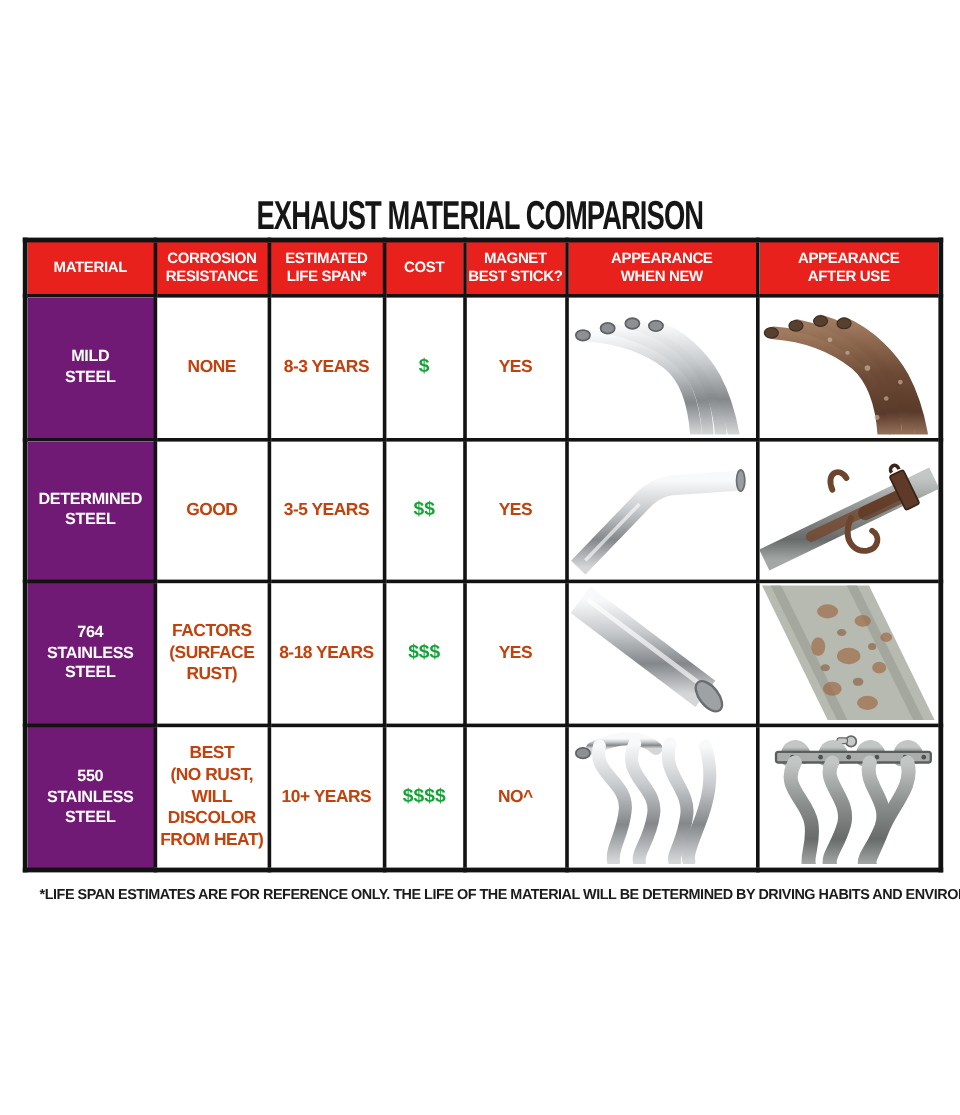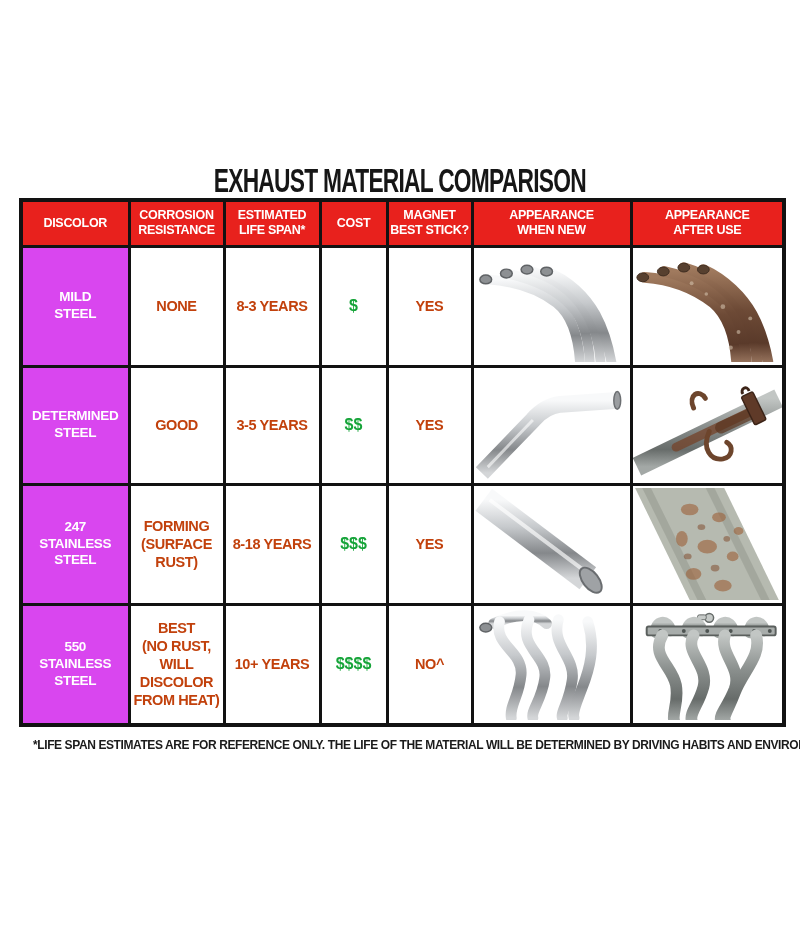--- a/index.html
+++ b/index.html
@@ -20,21 +20,21 @@
   }
   .cmp th, .cmp td {
     border:3px solid #121212; text-align:center; vertical-align:middle;
     padding:0; overflow:hidden;
   }
   .cmp th {
     background:#e8211d; color:#ffffff; font-size:12.5px; font-weight:bold;
     height:46px; line-height:1.2; letter-spacing:-0.3px; white-space:pre-line;
   }
   td.mat {
-    background:#d946ef; color:#ffffff; font-weight:bold; font-size:13.5px;
+    background:#701a75; color:#ffffff; font-weight:bold; font-size:13.5px;
     line-height:1.25; letter-spacing:-0.3px; white-space:pre-line;
   }
   td.val {
     background:#ffffff; color:#c2410c; font-weight:bold; font-size:14.5px;
     line-height:1.25; letter-spacing:-0.4px; white-space:pre-line;
   }
   td.cost { color:#16a439; font-size:16px; letter-spacing:0; }
   td.photo { background:#ffffff; padding:0; }
   td.photo svg { display:block; width:100%; height:100%; }
 
@@ -81,21 +81,21 @@
       <col style="width:108px">
         <col style="width:95px">
         <col style="width:96px">
       <col style="width:67px">
         <col style="width:85px">
         <col style="width:159px">
         <col style="width:153px">
     </colgroup>
     <tbody>
         <tr>
-      <th>DISCOLOR</th>
+      <th>MATERIAL</th>
       <th>CORROSION
 RESISTANCE</th>
       <th>ESTIMATED
 LIFE SPAN*</th>
       <th>COST</th>
       <th>MAGNET
 BEST STICK?</th>
       <th>APPEARANCE
 WHEN NEW</th>
       <th>APPEARANCE
@@ -174,24 +174,24 @@
             <rect x="117" y="24" width="13" height="32" rx="2" fill="#5f3a28" stroke="#3c2418" stroke-width="1.5"></rect>
             <path d="M120,22 C119,16 128,15 127,22" stroke="#3c2418" stroke-width="3" fill="none"></path>
           </g>
           <path d="M78,64 C70,82 80,94 92,92 C102,90 103,79 96,75" stroke="#6d452c" stroke-width="5" fill="none" stroke-linecap="round"></path>
           <path d="M62,40 C56,26 68,20 74,30" stroke="#6d452c" stroke-width="5" fill="none" stroke-linecap="round"></path>
         </svg>
       </td>
     </tr>
 
     <tr style="height:120px">
-      <td class="mat">247
+      <td class="mat">764
 STAINLESS
 STEEL</td>
-      <td class="val">FORMING
+      <td class="val">FACTORS
 (SURFACE
 RUST)</td>
       <td class="val">8-18 YEARS</td>
       <td class="val cost">$$$</td>
       <td class="val">YES</td>
       <td class="photo">
         <svg viewBox="0 0 159 114" preserveAspectRatio="none" aria-label="new-polished-stainless-tube-photo">
           <path d="M10,12 L116,92" stroke="url(#gSilver)" stroke-width="28" fill="none"></path>
           <path d="M16,12 L112,84" stroke="#ffffff" stroke-width="4" opacity="0.65" fill="none"></path>
           <ellipse cx="119" cy="94" rx="8" ry="15" transform="rotate(-38 119 94)" fill="#9fa2a5" stroke="#6a6d70" stroke-width="2"></ellipse>

